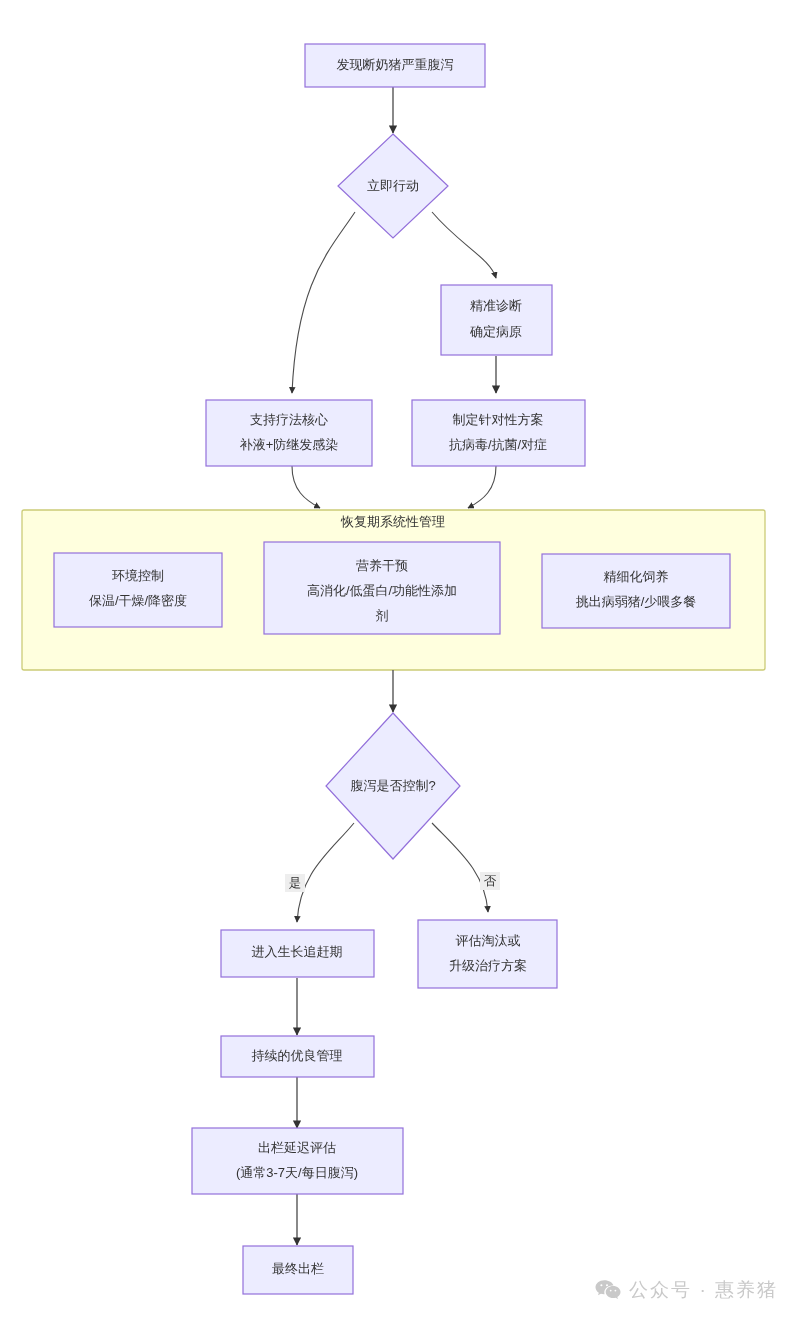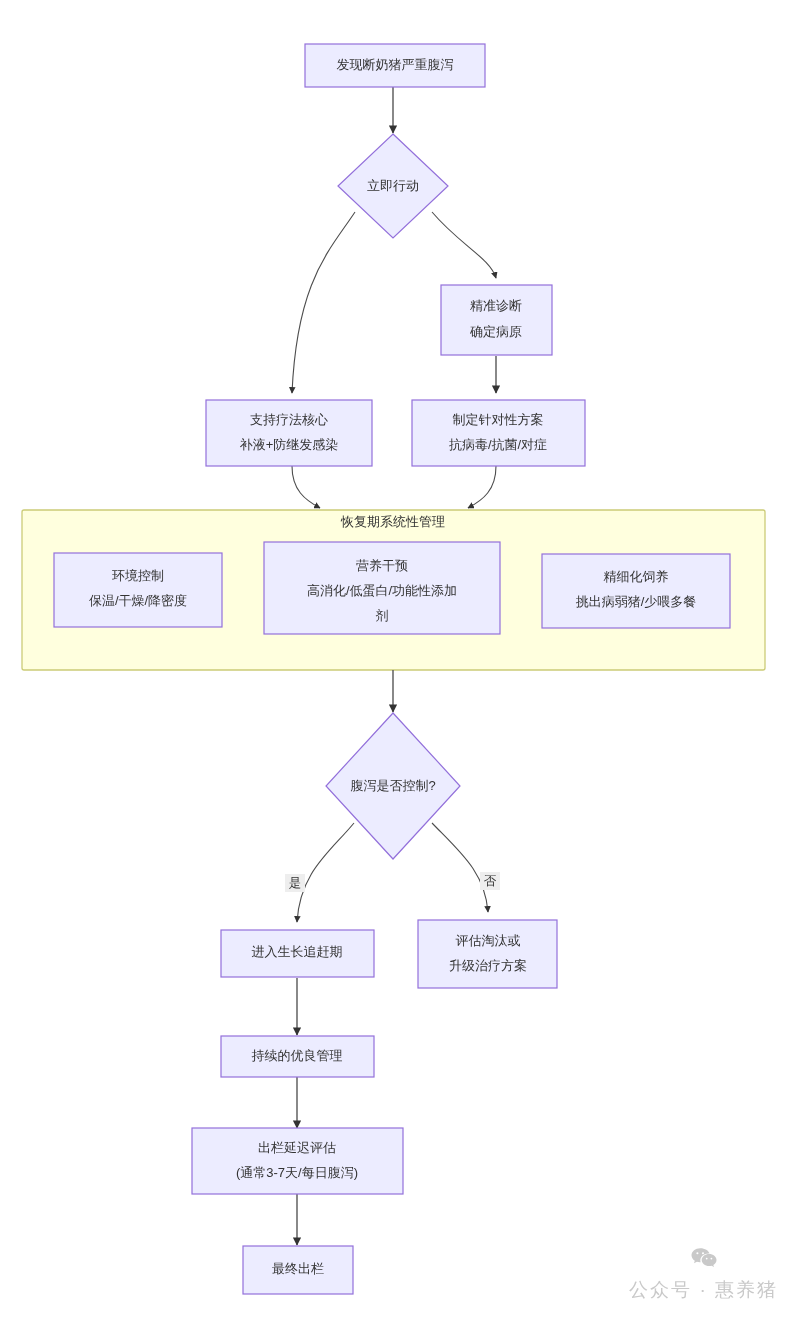--- a/index.html
+++ b/index.html
@@ -76,21 +76,20 @@
     right: 22px;
     bottom: 22px;
     display: flex;
     align-items: center;
     gap: 8px;
     color: #c9c9c9;
     font-size: 19px;
     letter-spacing: 2px;
     font-family: "Liberation Sans", "DejaVu Sans", sans-serif;
     user-select: none;
-    flex-direction: column;
   }
   .watermark svg { display: block; }
 </style>
 </head>
 <body>
 
 <svg id="flowchart" viewBox="0 0 800 1325">
   <defs>
     <marker id="arrow" viewBox="0 0 10 10" refX="9" refY="5" markerWidth="6" markerHeight="6" orient="auto-start-reverse">
       <path d="M 0 0 L 10 5 L 0 10 z" fill="#333333"></path>

